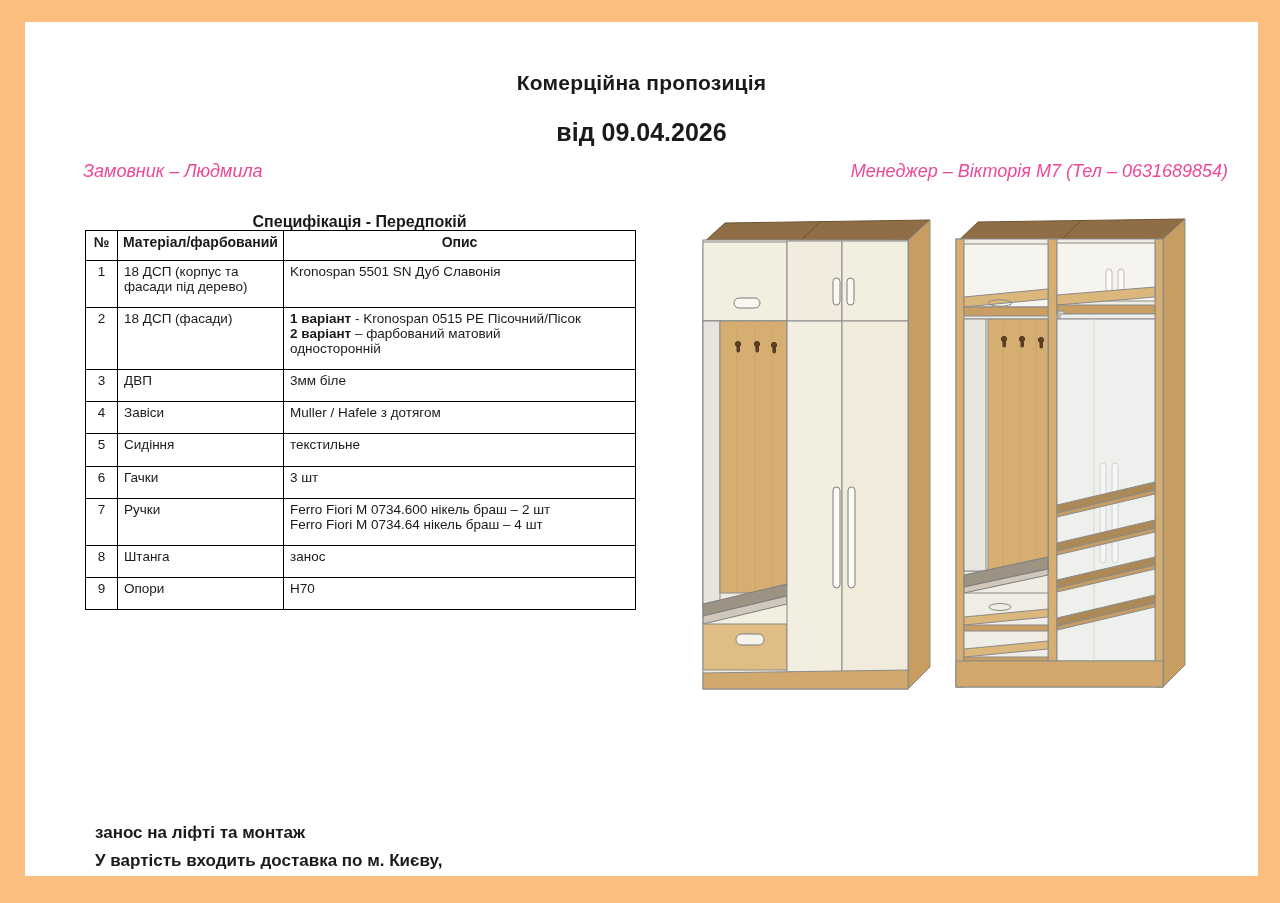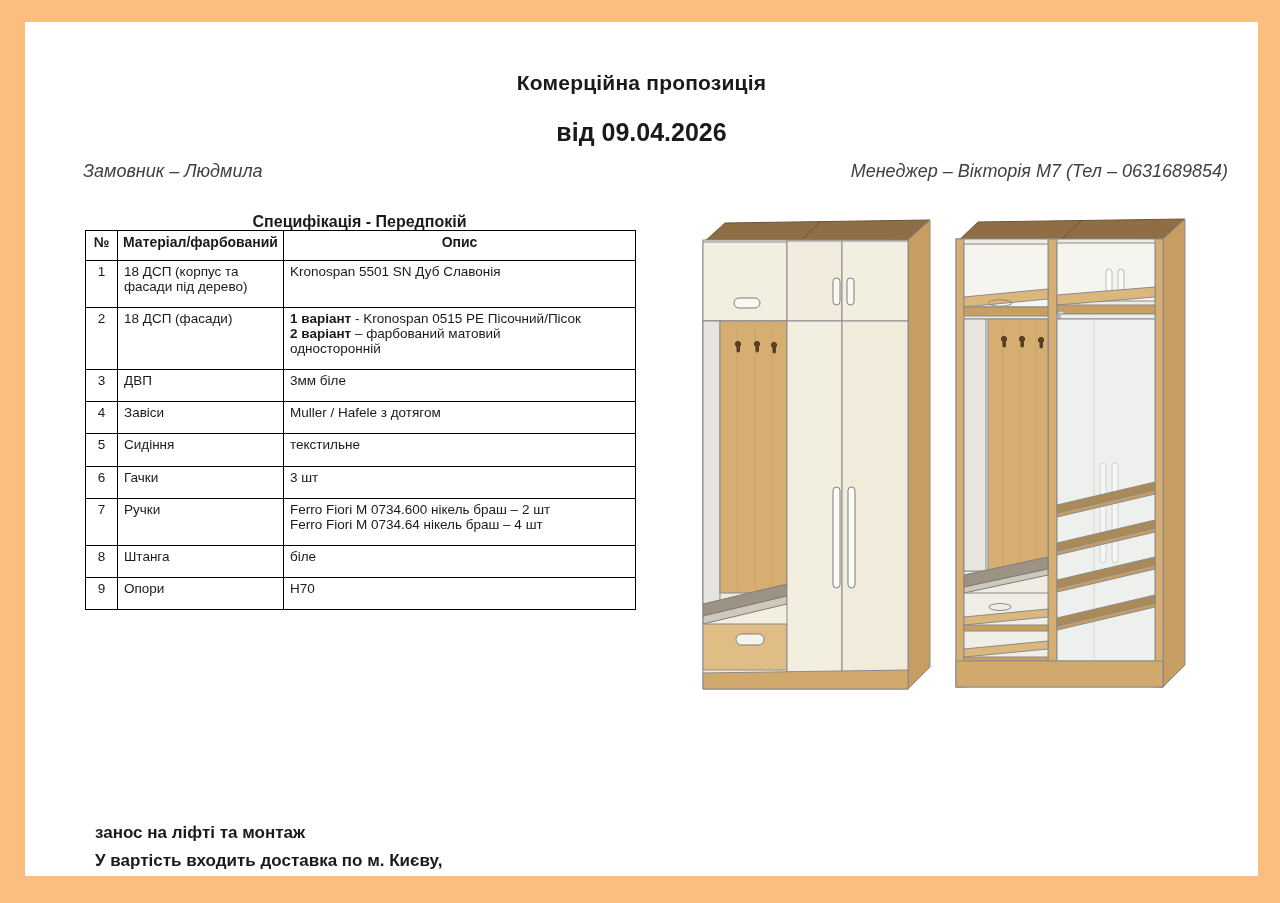--- a/index.html
+++ b/index.html
@@ -21,21 +21,21 @@
     position:absolute;top:49px;left:0;width:100%;
     text-align:center;font-size:21px;font-weight:bold;
     letter-spacing:.2px;
   }
   .doc-date{
     position:absolute;top:96px;left:0;width:100%;
     text-align:center;font-size:25px;font-weight:bold;
   }
   .party{
     position:absolute;top:139px;
-    font-size:18px;font-style:italic;color:#404040;
+    font-size:18px;font-style:italic;color:#ec4899;
   }
   .party.customer{left:58px;}
   .party.manager{right:30px;}
   .spec-title{
     position:absolute;top:184px;left:60px;width:549px;
     text-align:center;font-size:16px;font-weight:bold;margin-top:7px;
   }
   table.spec{
     position:absolute;top:208px;left:60px;
     border-collapse:collapse;
@@ -138,21 +138,21 @@
           <td>Ручки</td>
           <td>
             <div>Ferro Fiori M 0734.600 нікель браш – 2 шт</div>
             <div>Ferro Fiori M 0734.64 нікель браш – 4 шт</div>
           </td>
         </tr>
         <tr>
           <td class="c-num">8</td>
           <td>Штанга</td>
           <td>
-            <div>біле</div>
+            <div>занос</div>
           </td>
         </tr>
         <tr>
           <td class="c-num">9</td>
           <td>Опори</td>
           <td>
             <div>H70</div>
           </td>
         </tr>
       </tbody>

